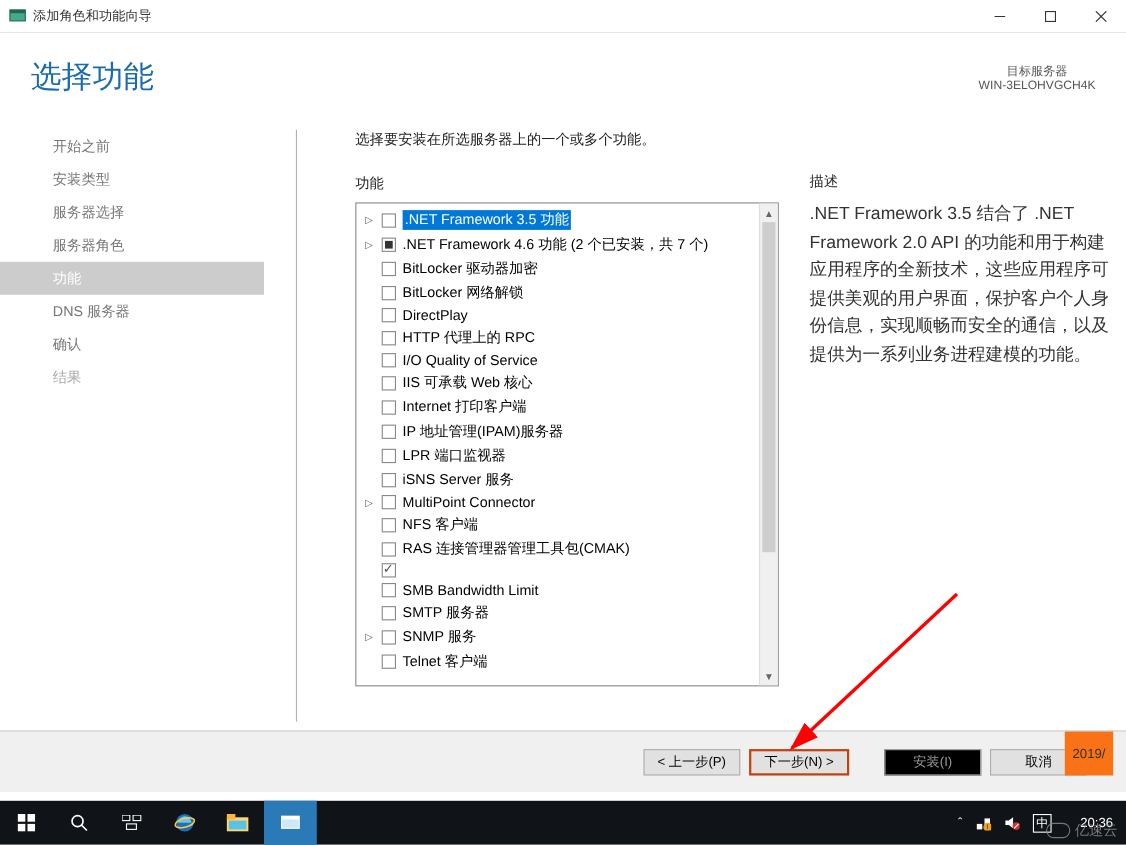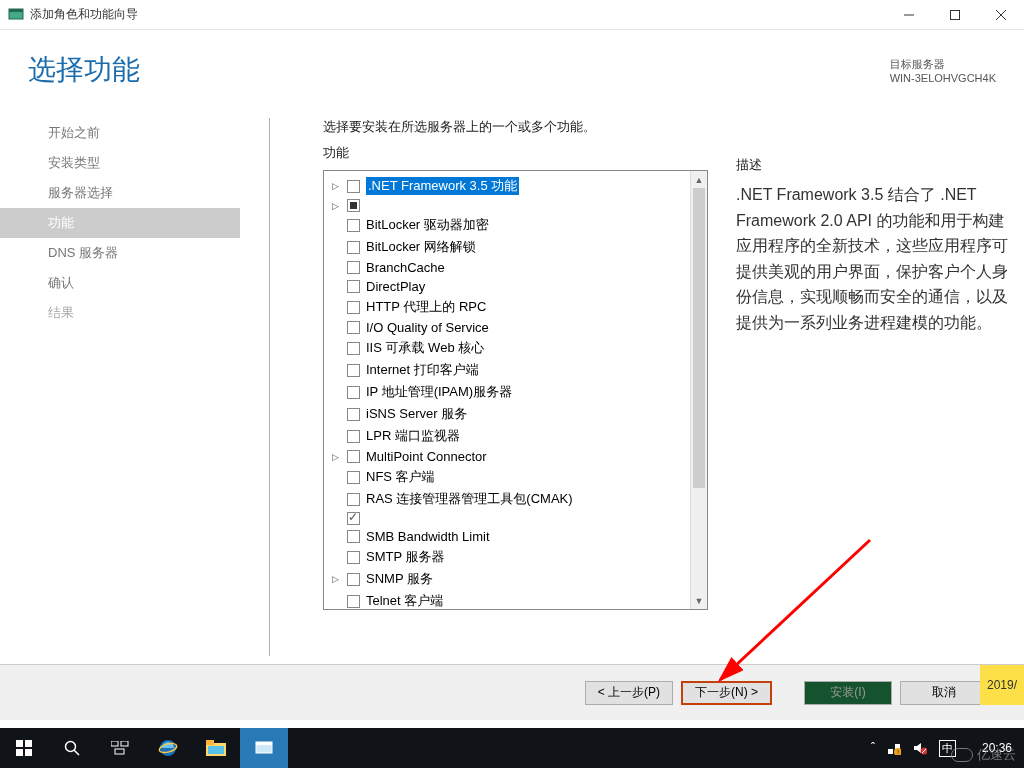--- a/index.html
+++ b/index.html
@@ -9,36 +9,36 @@
 
 .titlebar { height: 30px; display: flex; align-items: center; padding-left: 8px; border-bottom: 1px solid #e5e5e5; }
 .titlebar-icon { width: 16px; height: 16px; margin-right: 6px; }
 .titlebar-text { font-size: 12px; color: #333; flex: 1; }
 .titlebar-controls { display: flex; }
 .titlebar-btn { width: 46px; height: 30px; display: flex; align-items: center; justify-content: center; }
 .titlebar-btn svg { width: 10px; height: 10px; }
 
 .header { height: 80px; display: flex; align-items: center; padding: 0 28px; }
 .header-title { font-size: 28px; color: #1a6cad; font-weight: 400; flex: 1; }
-.header-right { text-align: left; font-size: 11px; color: #555; }
+.header-right { text-align: center; font-size: 11px; color: #555; }
 
 .body { flex: 1; display: flex; gap: 29px; }
 
 .sidebar { width: 240px; padding-top: 8px; }
 .sidebar-item { padding: 6px 0 6px 48px; font-size: 13px; color: #777; cursor: pointer; }
 .sidebar-item.active { background: #cccccc; color: #fff; }
 .sidebar-item.disabled { color: #aaa; }
 
 .divider { width: 1px; background: #b0b0b0; margin: 8px 0; }
 
 .main { flex: 1; padding: 8px 16px 0 24px; display: flex; gap: 28px; }
 .main-left { flex: 1; display: flex; flex-direction: column; }
 .main-right { width: 272px; }
 
-.instruction { font-size: 13px; margin-bottom: 8px; color: #222; font-family: Liberation Serif, serif; }
+.instruction { font-size: 13px; margin-bottom: 22px; color: #222; font-family: Liberation Serif, serif; }
 .section-label { font-size: 13px; margin-bottom: 8px; color: #222; }
 
 .feature-box { border: 1px solid #888; height: 440px; display: flex; }
 .feature-list { flex: 1; overflow-y: auto; padding: 4px 2px; }
 .feature-row { display: flex; align-items: center; padding: 2px 4px; font-size: 13px; gap: 6px; }
 .expander { width: 11px; height: 11px; display: flex; align-items: center; justify-content: center; font-size: 9px; color: #555; }
 .checkbox { width: 13px; height: 13px; border: 1px solid #888; background: #fff; position: relative; flex-shrink: 0; }
 .checkbox.partial::after { content: ""; position: absolute; inset: 2px; background: #333; }
 .checkbox.checked::after { content: "✓"; position: absolute; left: 0; top: -3px; font-size: 12px; color: #555; }
 .feature-label { white-space: nowrap; }
@@ -47,23 +47,23 @@
 .scrollbar { width: 17px; background: #f0f0f0; border-left: 1px solid #ddd; display: flex; flex-direction: column; }
 .sb-btn { height: 17px; display: flex; align-items: center; justify-content: center; color: #666; font-size: 9px; }
 .sb-track { flex: 1; position: relative; }
 .sb-thumb { position: absolute; left: 2px; right: 2px; top: 0; height: 300px; background: #cdcdcd; }
 
 .description { font-size: 16px; color: #333; line-height: 1.6; }
 
 .footer { height: 56px; border-top: 1px solid #ccc; background: #f0f0f0; display: flex; align-items: center; justify-content: flex-end; padding-right: 36px; gap: 8px; }
 .btn { min-width: 88px; height: 24px; font-size: 12px; border: 1px solid #adadad; background: #e1e1e1; cursor: pointer; padding: 0 12px; }
 .btn.primary { border: 2px solid #c2410c; }
-.btn:disabled { color: #999; background: #14532d; }
-
-.date-box { position: absolute; right: 0; top: 665px; width: 44px; height: 40px; background: #fde047; font-size: 12px; display: flex; align-items: center; justify-content: center; color: #333; }
+.btn:disabled { color: #999; background: #000000; }
+
+.date-box { position: absolute; right: 12px; top: 665px; width: 44px; height: 40px; background: #f97316; font-size: 12px; display: flex; align-items: center; justify-content: center; color: #333; }
 
 .taskbar { position: absolute; left: 0; right: 0; bottom: 0; height: 40px; background: #101318; display: flex; align-items: center; }
 .tb-btn { width: 48px; height: 40px; display: flex; align-items: center; justify-content: center; color: #fff; }
 .tb-btn.active { background: #2a7ab8; }
 .tb-tray { margin-left: auto; display: flex; align-items: center; gap: 12px; padding-right: 12px; color: #fff; font-size: 12px; }
 .clock { margin-left: 14px; font-size: 12px; color: #fff; }
 
 .arrow { position: absolute; left: 700px; top: 530px; pointer-events: none; }
 
 .watermark { position: absolute; right: 8px; bottom: 4px; display: flex; align-items: center; gap: 4px; font-size: 13px; color: #888; opacity: 0.85; }
@@ -106,20 +106,21 @@
       <div>目标服务器</div>
       <div>WIN-3ELOHVGCH4K</div>
     </div>
   </div>
 
   <div class="body">
     <div class="sidebar">
       <div class="sidebar-item">开始之前</div>
       <div class="sidebar-item">安装类型</div>
       <div class="sidebar-item">服务器选择</div>
+      <div class="sidebar-item">服务器角色</div>
       <div class="sidebar-item active">功能</div>
       <div class="sidebar-item">DNS 服务器</div>
       <div class="sidebar-item">确认</div>
       <div class="sidebar-item disabled">结果</div>
     </div>
 
     <div class="divider"></div>
 
     <div class="main">
       <div class="main-left">
@@ -129,39 +130,35 @@
         <div class="feature-box">
           <div class="feature-list" id="feature-list">
               <div class="feature-row">
                 <span class="expander">▷</span>
                 <span class="checkbox"></span>
                 <span class="feature-label selected">.NET Framework 3.5 功能</span>
               </div>
               <div class="feature-row">
                 <span class="expander">▷</span>
                 <span class="checkbox partial"></span>
+                <span class="feature-label">.NET Framework 4.6 功能 (2 个已安装，共 7 个)</span>
               </div>
               <div class="feature-row">
                 <span class="expander"></span>
                 <span class="checkbox"></span>
                 <span class="feature-label">BitLocker 驱动器加密</span>
               </div>
               <div class="feature-row">
                 <span class="expander"></span>
                 <span class="checkbox"></span>
                 <span class="feature-label">BitLocker 网络解锁</span>
               </div>
               <div class="feature-row">
                 <span class="expander"></span>
                 <span class="checkbox"></span>
-                <span class="feature-label">BranchCache</span>
-              </div>
-              <div class="feature-row">
-                <span class="expander"></span>
-                <span class="checkbox"></span>
                 <span class="feature-label">DirectPlay</span>
               </div>
               <div class="feature-row">
                 <span class="expander"></span>
                 <span class="checkbox"></span>
                 <span class="feature-label">HTTP 代理上的 RPC</span>
               </div>
               <div class="feature-row">
                 <span class="expander"></span>
                 <span class="checkbox"></span>
@@ -178,26 +175,26 @@
                 <span class="feature-label">Internet 打印客户端</span>
               </div>
               <div class="feature-row">
                 <span class="expander"></span>
                 <span class="checkbox"></span>
                 <span class="feature-label">IP 地址管理(IPAM)服务器</span>
               </div>
               <div class="feature-row">
                 <span class="expander"></span>
                 <span class="checkbox"></span>
+                <span class="feature-label">LPR 端口监视器</span>
+              </div>
+              <div class="feature-row">
+                <span class="expander"></span>
+                <span class="checkbox"></span>
                 <span class="feature-label">iSNS Server 服务</span>
-              </div>
-              <div class="feature-row">
-                <span class="expander"></span>
-                <span class="checkbox"></span>
-                <span class="feature-label">LPR 端口监视器</span>
               </div>
               <div class="feature-row">
                 <span class="expander">▷</span>
                 <span class="checkbox"></span>
                 <span class="feature-label">MultiPoint Connector</span>
               </div>
               <div class="feature-row">
                 <span class="expander"></span>
                 <span class="checkbox"></span>
                 <span class="feature-label">NFS 客户端</span>

